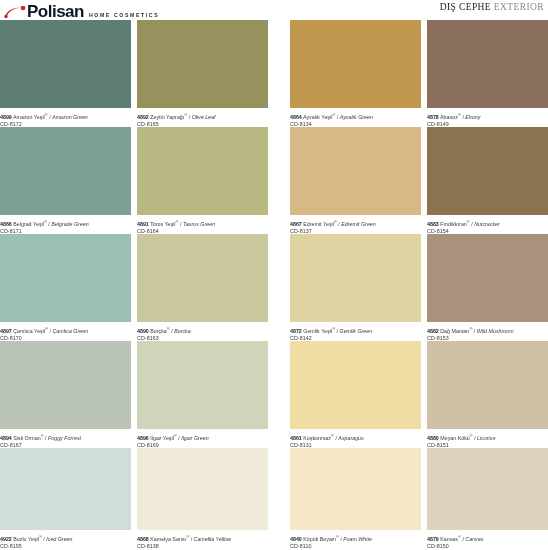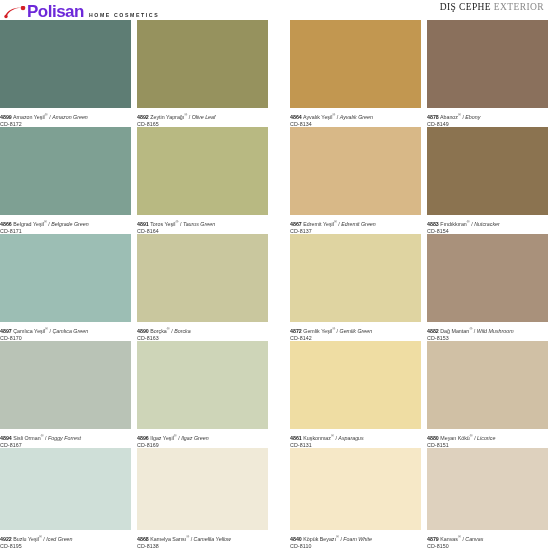--- a/index.html
+++ b/index.html
@@ -33,21 +33,21 @@
     width: 22px; height: 14px;
     position: relative;
     margin-right: 1px;
   }
   .brand-word {
     font-family: "Liberation Sans", sans-serif;
     font-weight: bold;
     font-size: 17px;
     line-height: 17px;
     letter-spacing: -0.5px;
-    color: #6d28d9;
+    color: #0f172a;
   }
   .brand-tag {
     font-family: "Liberation Sans", sans-serif;
     font-size: 5.2px;
     font-weight: bold;
     letter-spacing: 1.6px;
     color: #2b2b2b;
     margin-left: 5px;
     margin-bottom: 2px;
   }

